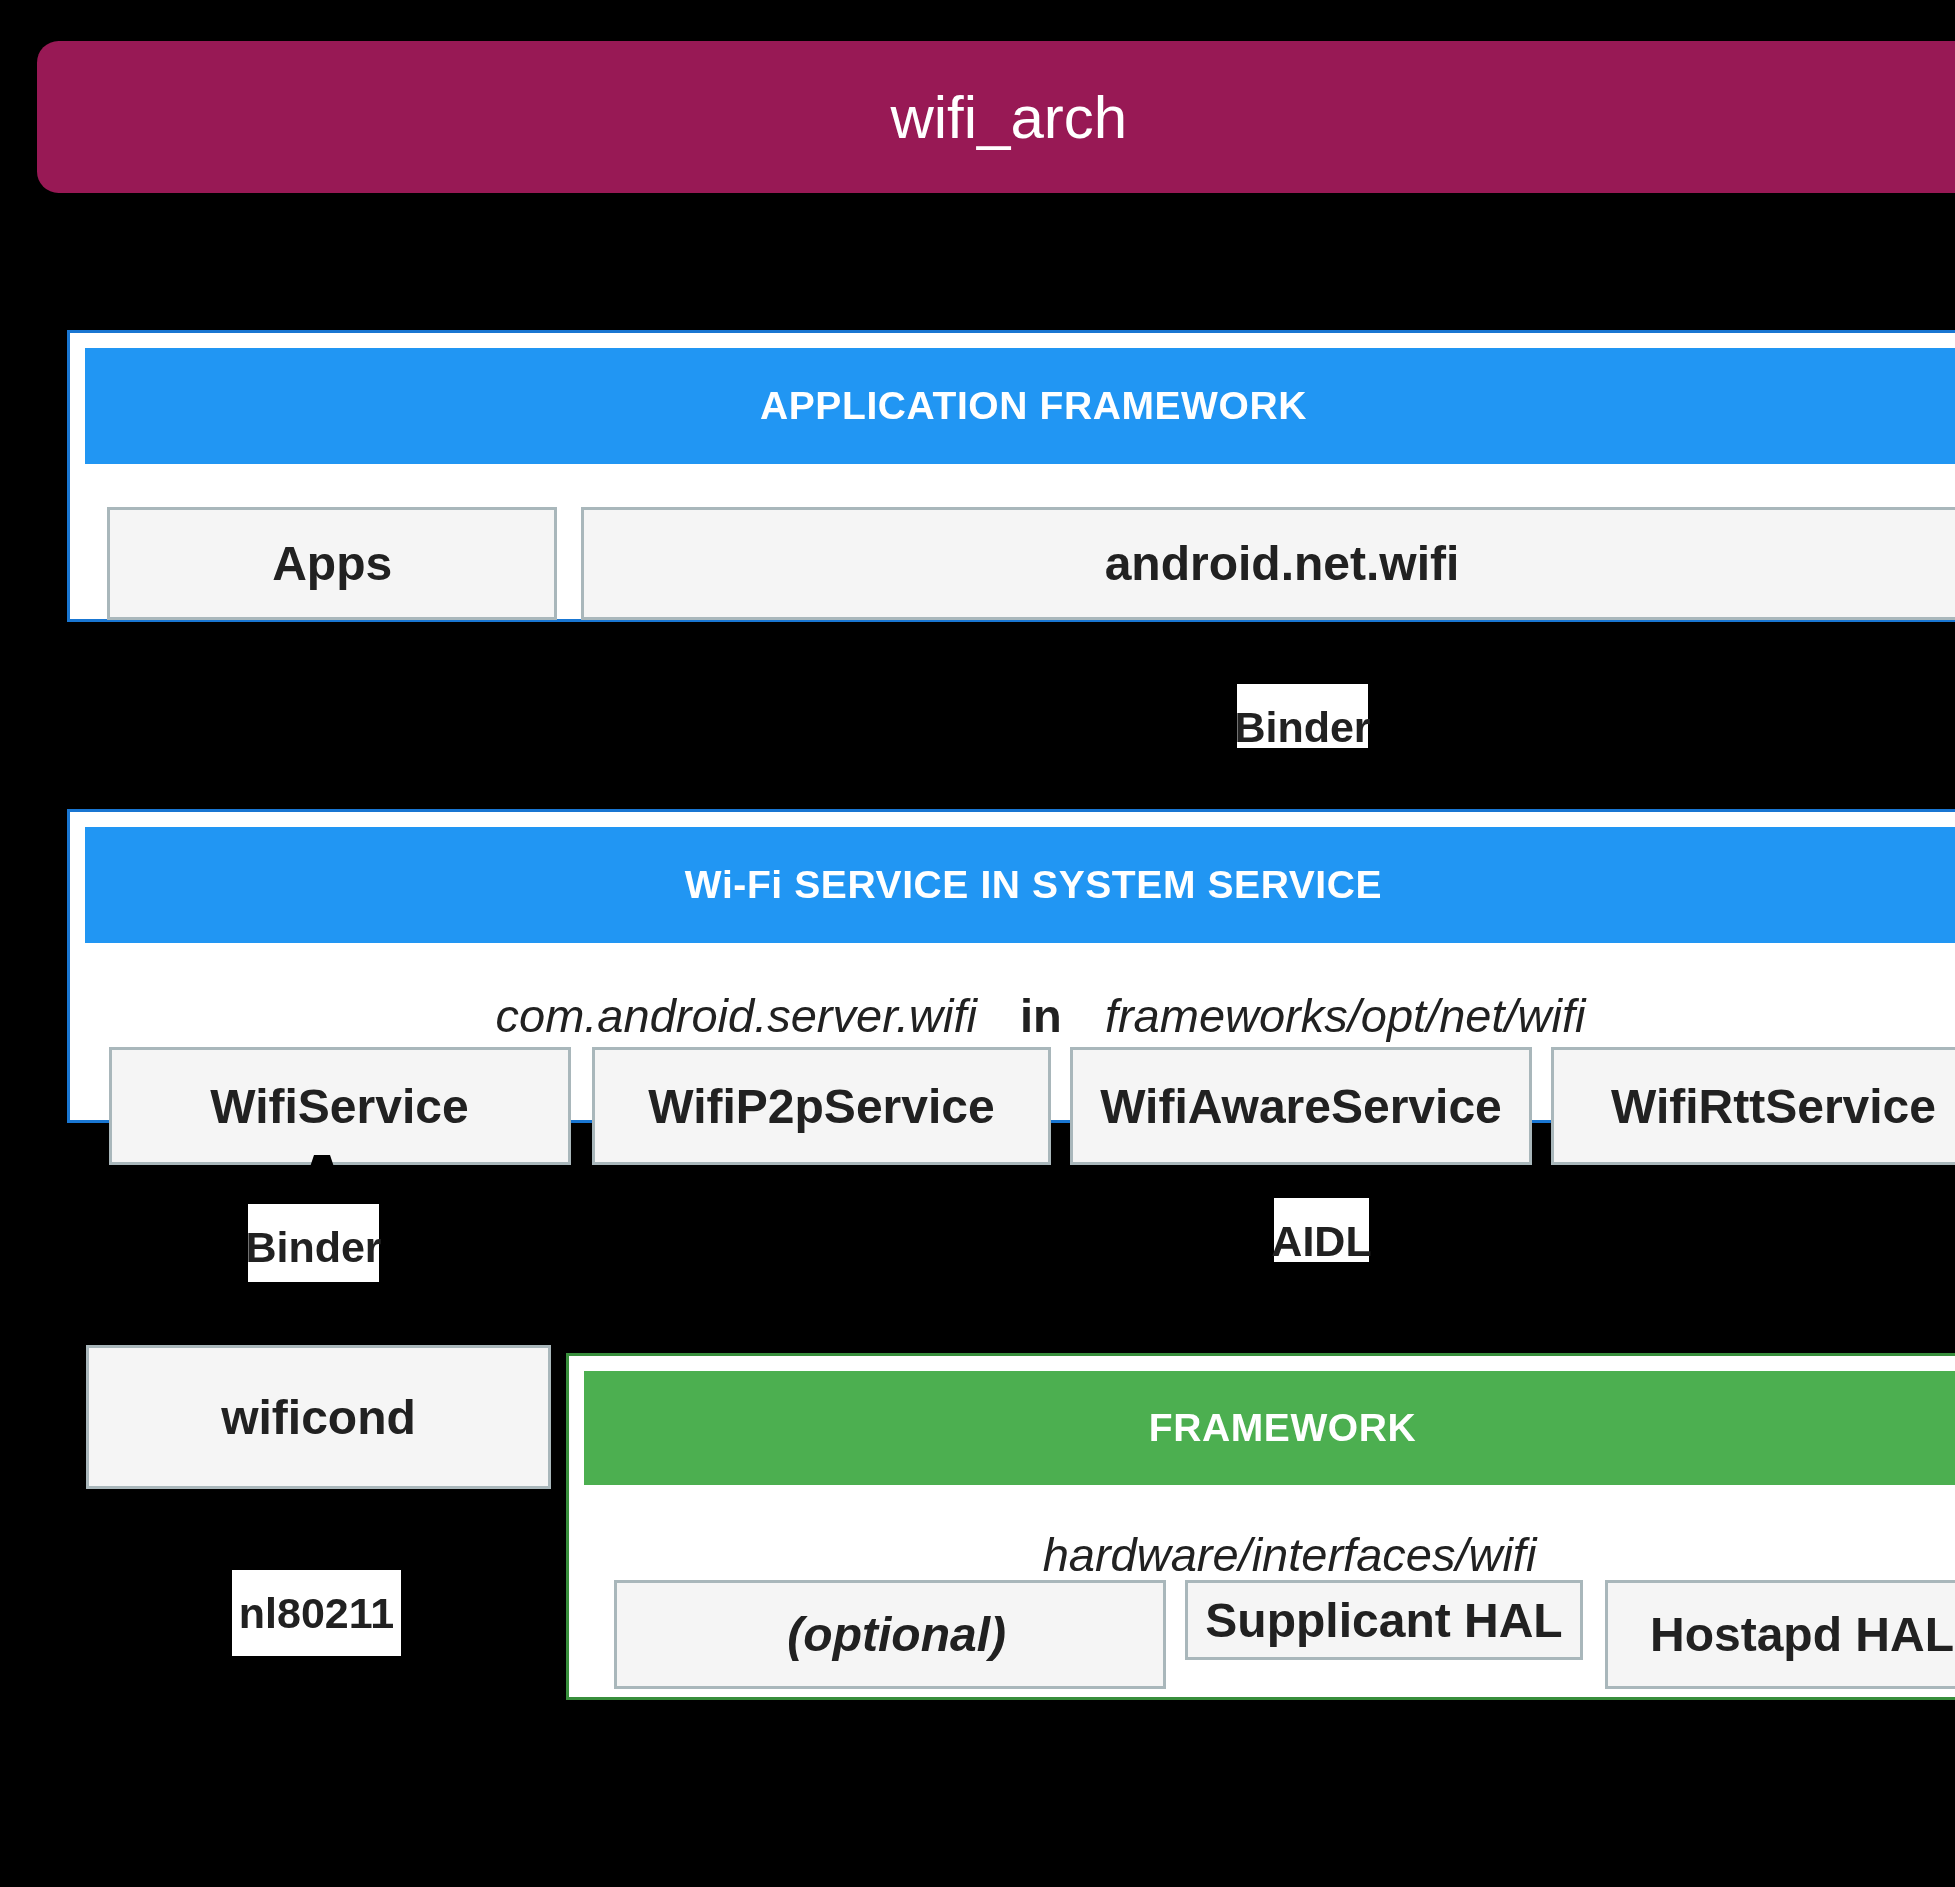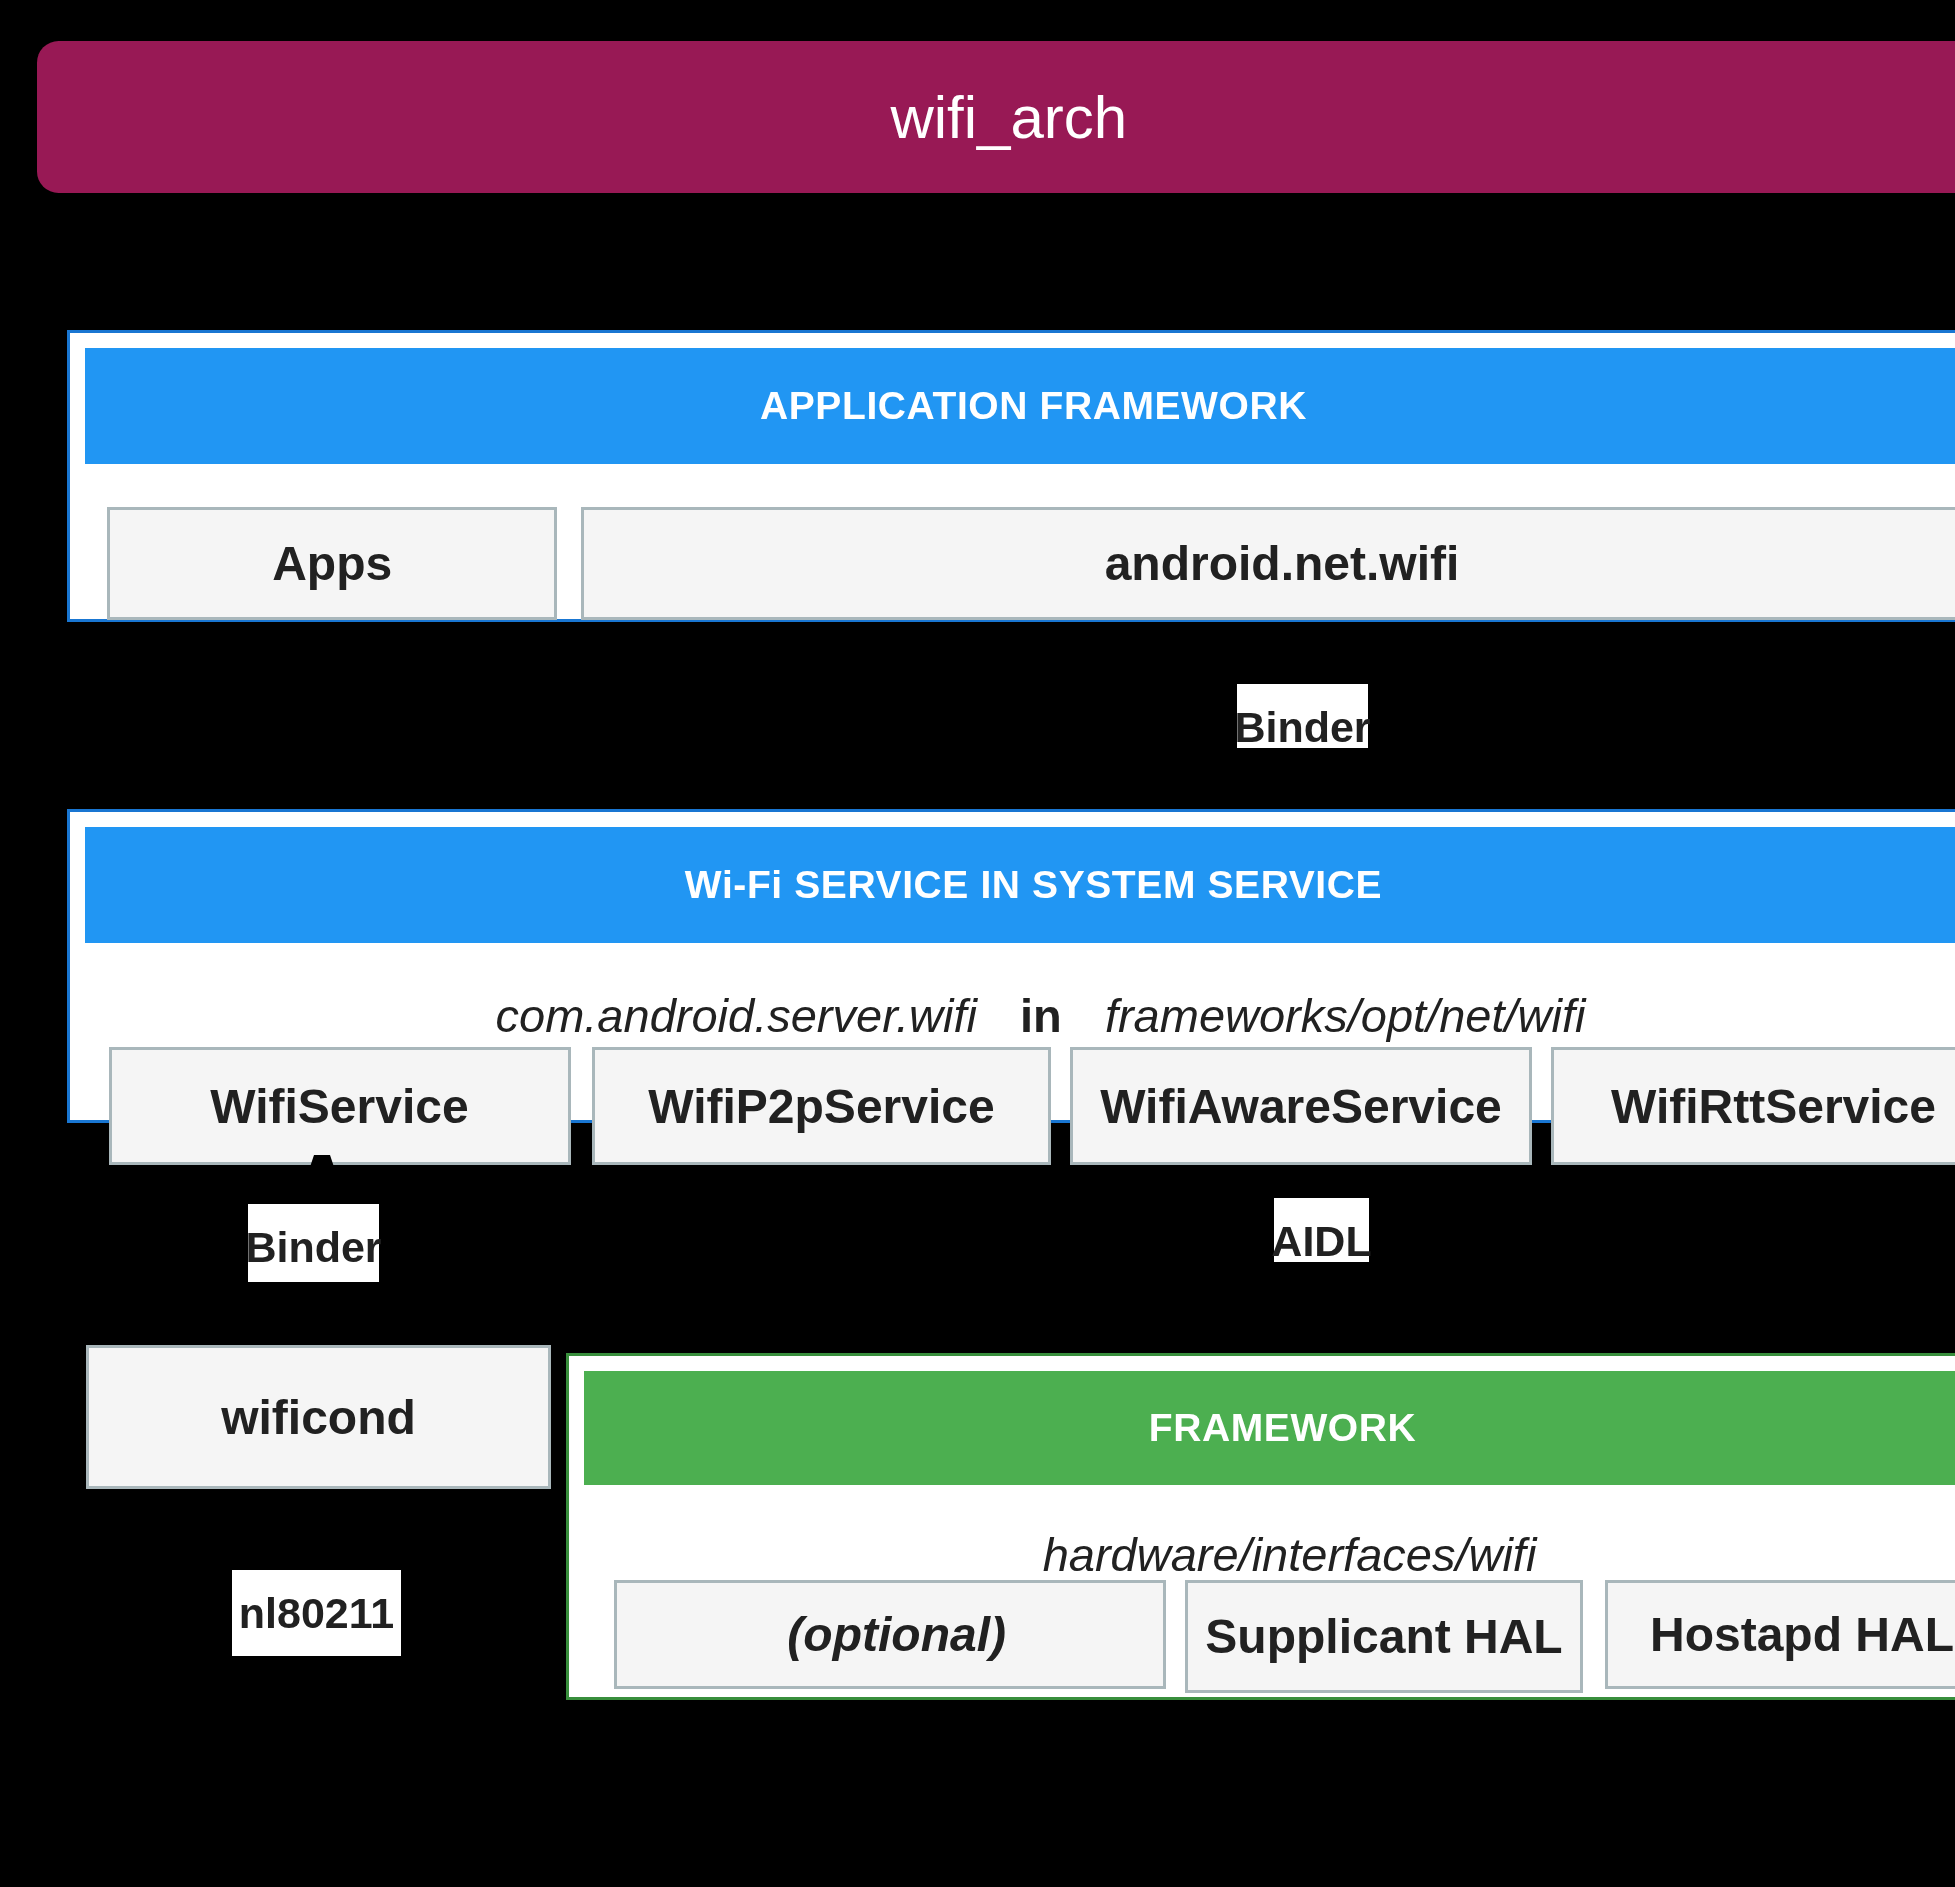--- a/index.html
+++ b/index.html
@@ -102,21 +102,21 @@
   #arrow-binder { left: 269px; top: 1103px; }
 
   #tag-binder-left { left: 212px;  top: 1168px; width: 131px; height: 78px; }
   #tag-aidl        { left: 1238px; top: 1162px; width: 95px; height: 64px; }
 
   #box-wificond { left: 50px; top: 1309px; width: 465px; height: 144px; }
 
   #sec-interfaces { left: 530px; top: 1317px; width: 1419px; height: 347px; }
   #sec-interfaces .subtitle { top: 20.3px; }
   #box-vendorhal   { left: 23px;   top: 81px; width: 552px; height: 109px; }
-  #box-supplicant  { left: 594px;  top: 81px; width: 398px; height: 113px; }
+  #box-supplicant  { left: 594px;  top: 81px; width: 398px; height: 80px; }
   #box-hostapd     { left: 1014px; top: 81px; width: 394px; height: 109px; }
 
   #tag-nl80211 { left: 196px; top: 1534px; width: 169px; height: 86px; }
 
   #arrow-vendor { left: 1266px; top: 1760px; }
 </style>
 </head>
 <body>
 
 <div class="canvas">

